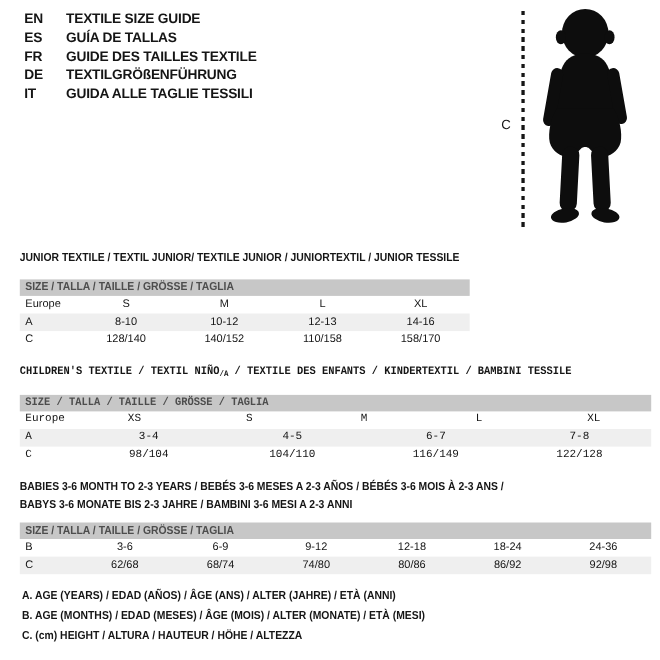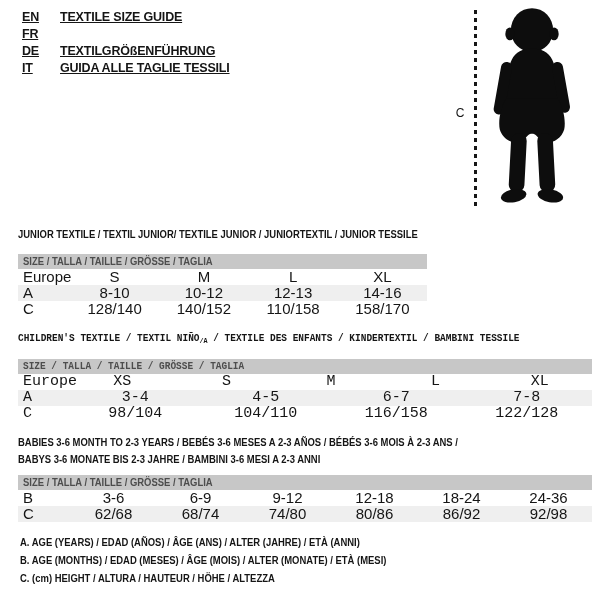--- a/index.html
+++ b/index.html
@@ -1,21 +1,21 @@
 <!DOCTYPE html>
 <html><head>
 <meta charset="utf-8">
 <style>
   html,body{margin:0;padding:0;background:#fff;}
   .canvas{position:relative;width:600px;height:600px;background:#ffffff;overflow:hidden;
           font-family:"Liberation Sans",sans-serif;color:#151515;}
 
   
   .lang-block{position:absolute;left:22px;top:9px;}
-  .lang-row{display:flex;line-height:17px;font-size:12.5px;font-weight:bold;letter-spacing:-0.2px;text-decoration:underline;}
+  .lang-row{display:flex;line-height:17px;font-size:12.5px;font-weight:bold;letter-spacing:-0.2px;}
   .lang-code{width:38px;flex:0 0 38px;}
   .lang-title{white-space:nowrap;text-align:right;}
 
   
   .dash-line{position:absolute;left:474px;top:10px;width:3px;height:197px;
              background:repeating-linear-gradient(to bottom,#161616 0 4px,transparent 4px 8px);}
   .measure-c{position:absolute;left:452px;top:106px;width:16px;text-align:center;
              font-size:12px;font-weight:normal;}
   .baby{position:absolute;left:486px;top:6px;}
 
@@ -28,42 +28,47 @@
   .t1 .title-zone{height:26px;}
   .t2 .title-zone{height:27px;}
   .t3 .title-zone{height:41px;}
   .tbl-title{font-size:10.5px;font-weight:bold;white-space:nowrap;line-height:13px;
              transform:scaleX(0.9);transform-origin:0 0;}
   .t3 .tbl-title{line-height:16.5px;}
   .sub{font-size:7.5px;vertical-align:-2px;}
   .size-bar{height:15px;line-height:15px;background:#c7c7c7;color:#4d4d4d;
             font-size:10.5px;padding-left:5px;box-sizing:border-box;white-space:nowrap;}
   .size-bar span{display:inline-block;transform:scaleX(0.9);transform-origin:0 0;font-weight:bold;}
-  .row{display:flex;height:16px;line-height:16px;font-size:15px;}
+  .row{display:flex;height:16px;line-height:16px;font-size:10px;}
   .row.shade{background:#efefef;}
   .lab{flex:0 0 52px;width:52px;padding-left:5px;box-sizing:border-box;text-align:left;}
   .c{flex:1;text-align:center;}
 
   
   .footnotes{position:absolute;left:20px;top:533px;}
   .fn{font-size:10.5px;font-weight:bold;line-height:18px;white-space:nowrap;
       transform:scaleX(0.9);transform-origin:0 0;}
 </style>
 </head>
 <body>
 
 <div class="canvas">
 
   <section class="lang-block">
     <div class="lang-row">
       <span class="lang-code">EN</span>
       <span class="lang-title">TEXTILE SIZE GUIDE</span>
     </div>
     <div class="lang-row">
+      <span class="lang-code">ES</span>
+      <span class="lang-title">GUÍA DE TALLAS</span>
+    </div>
+    <div class="lang-row">
       <span class="lang-code">FR</span>
+      <span class="lang-title">GUIDE DES TAILLES TEXTILE</span>
     </div>
     <div class="lang-row">
       <span class="lang-code">DE</span>
       <span class="lang-title">TEXTILGRÖßENFÜHRUNG</span>
     </div>
     <div class="lang-row">
       <span class="lang-code">IT</span>
       <span class="lang-title">GUIDA ALLE TAGLIE TESSILI</span>
     </div>
   </section>
@@ -135,21 +140,21 @@
       <span class="lab">A</span>
       <span class="c">3-4</span>
       <span class="c">4-5</span>
       <span class="c">6-7</span>
       <span class="c">7-8</span>
     </div>
     <div class="row">
       <span class="lab">C</span>
       <span class="c">98/104</span>
       <span class="c">104/110</span>
-      <span class="c">116/158</span>
+      <span class="c">116/149</span>
       <span class="c">122/128</span>
     </div>
   </section>
 
   <section class="tbl t3">
     <div class="title-zone">
       <div class="tbl-title">BABIES 3-6 MONTH TO 2-3 YEARS / BEBÉS 3-6 MESES A 2-3 AÑOS / BÉBÉS 3-6 MOIS À 2-3 ANS /</div>
       <div class="tbl-title">BABYS 3-6 MONATE BIS 2-3 JAHRE / BAMBINI 3-6 MESI A 2-3 ANNI</div>
     </div>
     <div class="size-bar">

